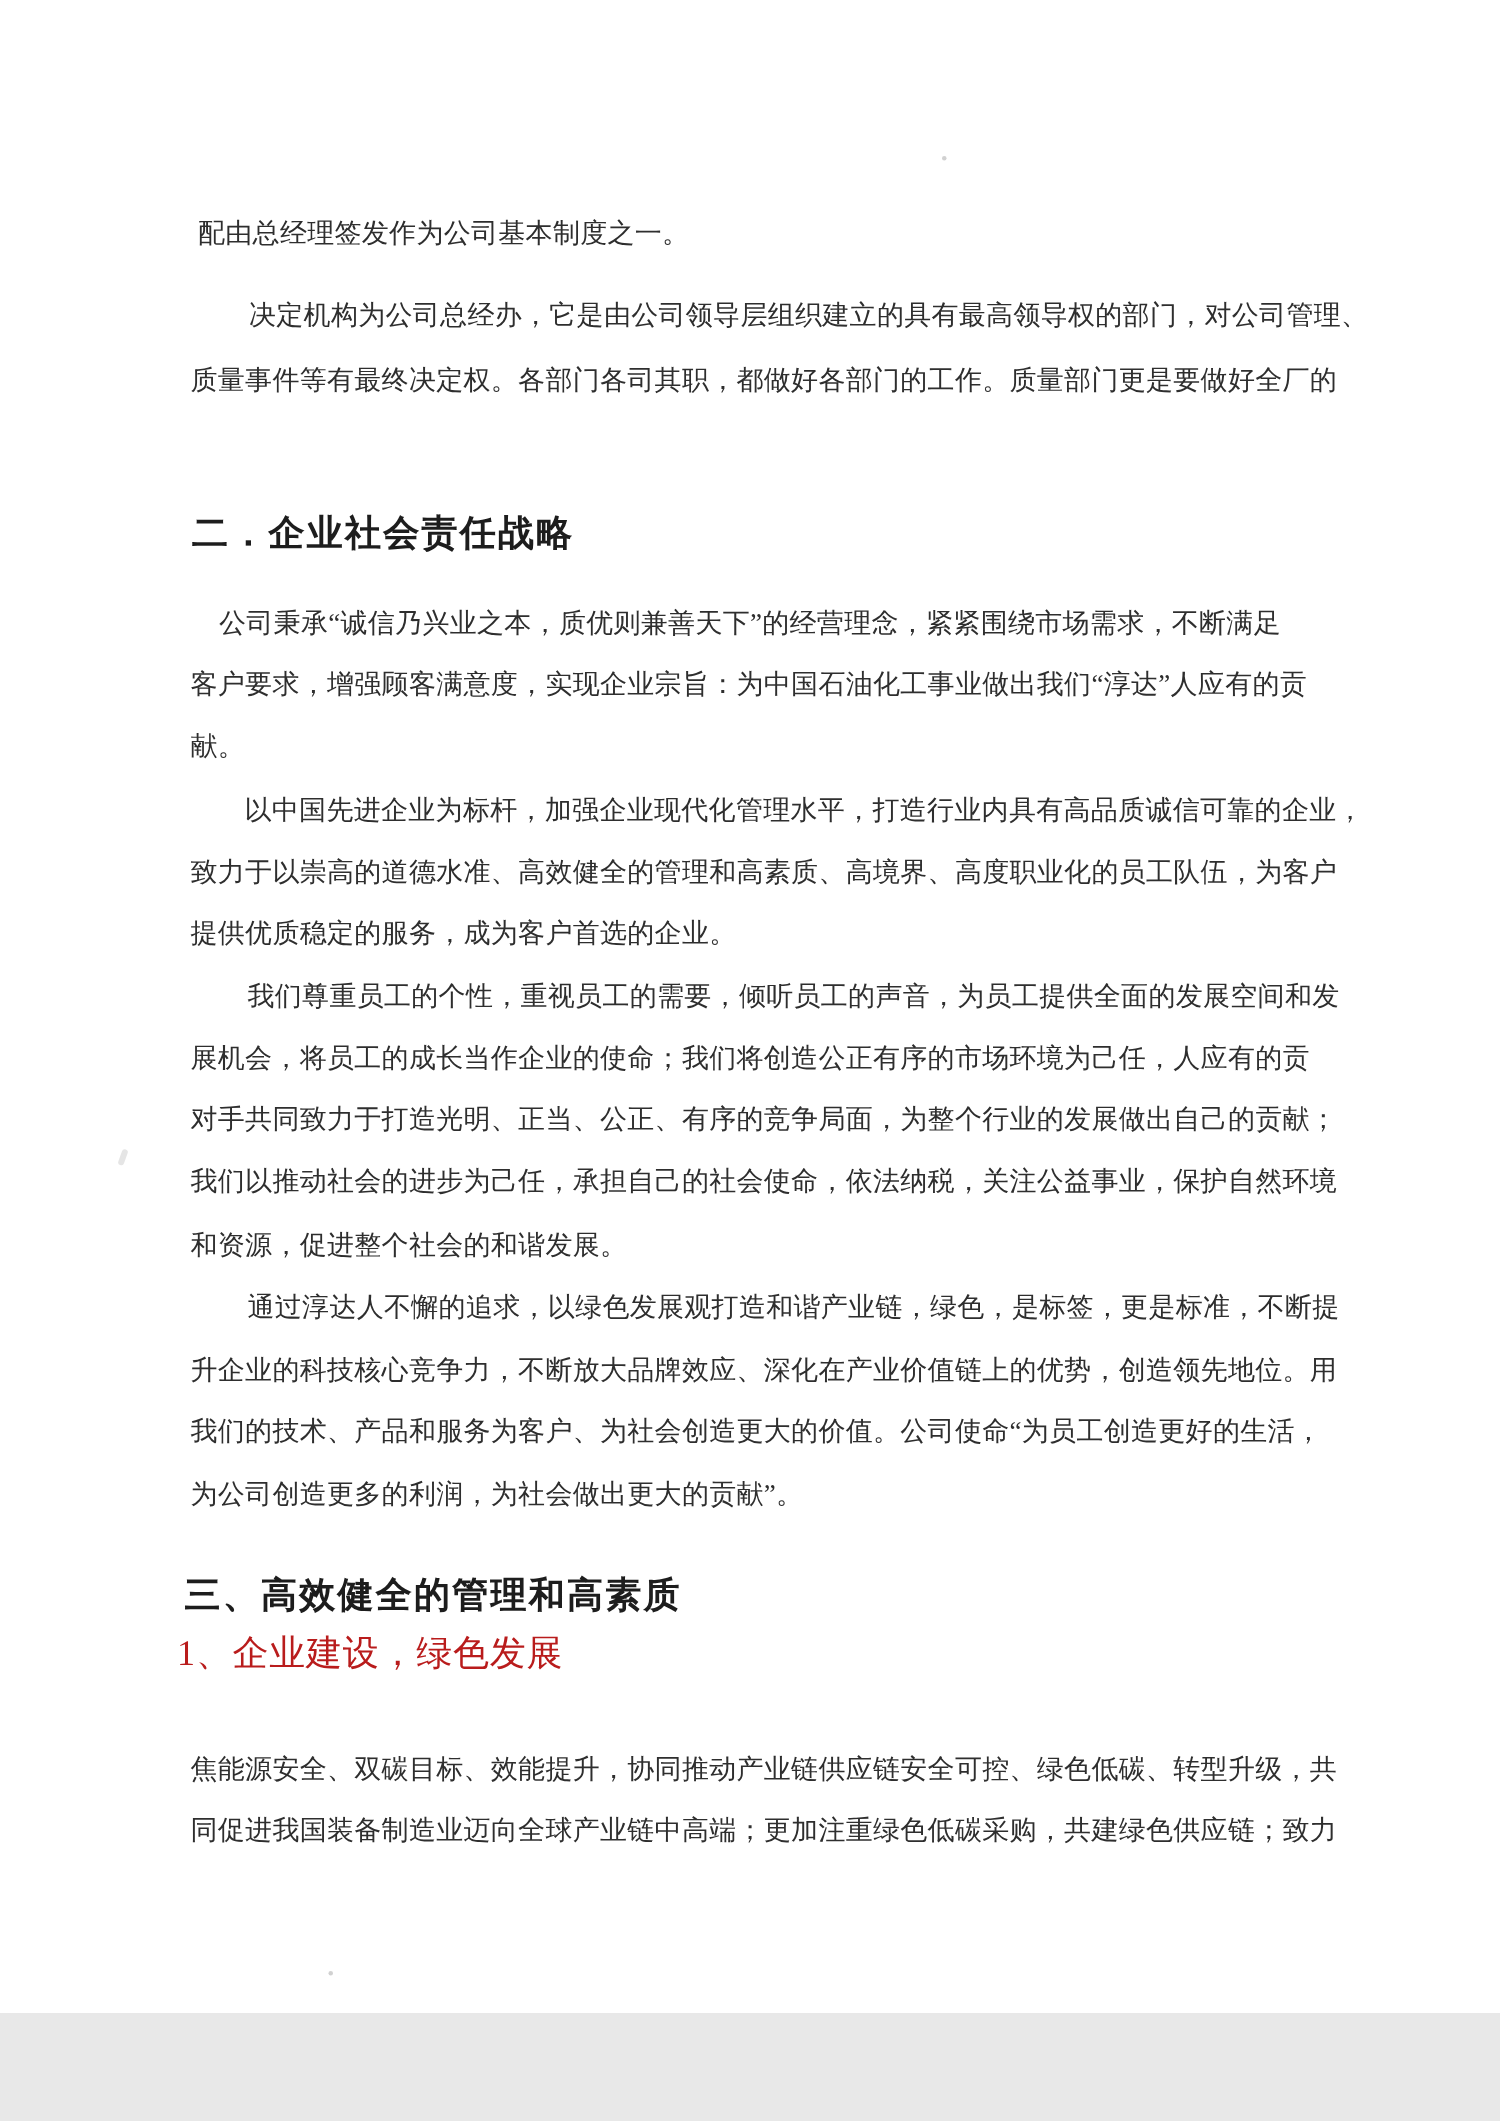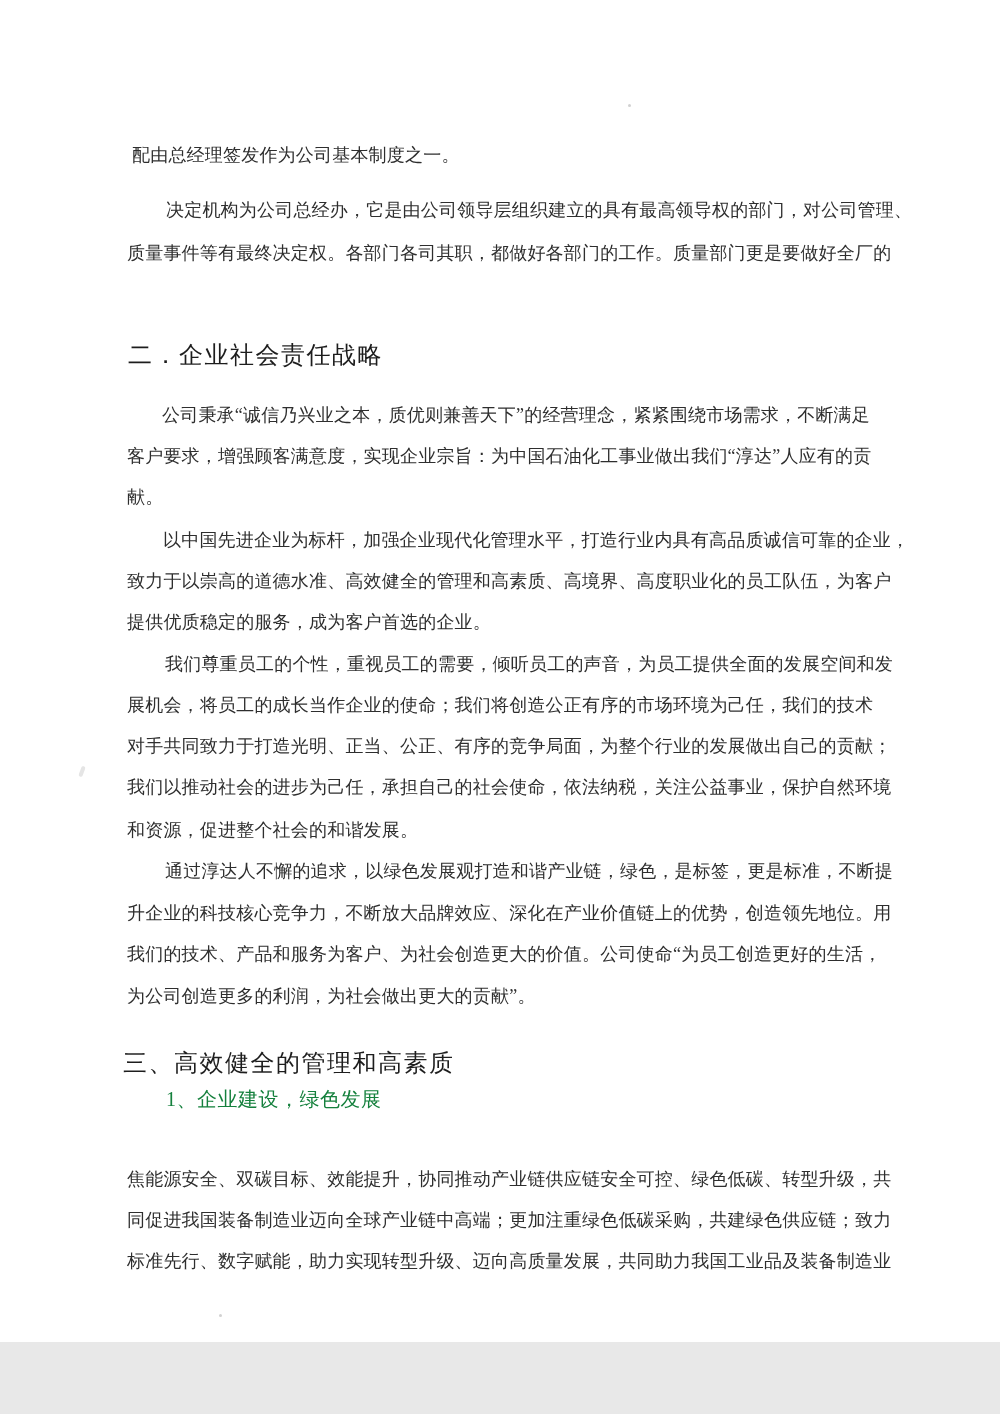--- a/index.html
+++ b/index.html
@@ -16,32 +16,31 @@
     position:absolute;
     font-size:18px;
     line-height:1.15;
     letter-spacing:0.2px;
     white-space:nowrap;
     color:#2e2e2e;
   }
   .heading{
     position:absolute;
     font-size:24px;
-    font-weight:normal;
+    font-weight:bold;
     letter-spacing:1.5px;
     white-space:nowrap;
     color:#1d1d1d;
   }
   .subheading{
     position:absolute;
-    font-size:20px;
+    font-size:24px;
     letter-spacing:0.5px;
     white-space:nowrap;
-    color:#15803d;
-    margin-left:48px;
+    color:#b91c1c;
   }
   .speck{
     position:absolute;
     background:#9a9a9a;
     border-radius:50%;
     opacity:0.45;
   }
   .smudge{
     position:absolute;
     background:#b5b5b5;
@@ -55,46 +54,45 @@
 
 <div class="page">
 
   <div class="ln" style="top:145px;left:132px">配由总经理签发作为公司基本制度之一。</div>
 
   <div class="ln" style="top:200px;left:166px">决定机构为公司总经办，它是由公司领导层组织建立的具有最高领导权的部门，对公司管理、</div>
   <div class="ln" style="top:243px;left:127px">质量事件等有最终决定权。各部门各司其职，都做好各部门的工作。质量部门更是要做好全厂的</div>
 
   <div class="heading" style="top:339px;left:128px">二．企业社会责任战略</div>
 
-  <div class="ln" style="top:405px;left:162px">公司秉承“诚信乃兴业之本，质优则兼善天下”的经营理念，紧紧围绕市场需求，不断满足</div>
+  <div class="ln" style="top:405px;left:146px">公司秉承“诚信乃兴业之本，质优则兼善天下”的经营理念，紧紧围绕市场需求，不断满足</div>
   <div class="ln" style="top:446px;left:127px">客户要求，增强顾客满意度，实现企业宗旨：为中国石油化工事业做出我们“淳达”人应有的贡</div>
   <div class="ln" style="top:487px;left:127px">献。</div>
 
   <div class="ln" style="top:530px;left:163px">以中国先进企业为标杆，加强企业现代化管理水平，打造行业内具有高品质诚信可靠的企业，</div>
   <div class="ln" style="top:571px;left:127px">致力于以崇高的道德水准、高效健全的管理和高素质、高境界、高度职业化的员工队伍，为客户</div>
   <div class="ln" style="top:612px;left:127px">提供优质稳定的服务，成为客户首选的企业。</div>
 
   <div class="ln" style="top:654px;left:165px">我们尊重员工的个性，重视员工的需要，倾听员工的声音，为员工提供全面的发展空间和发</div>
-  <div class="ln" style="top:695px;left:127px">展机会，将员工的成长当作企业的使命；我们将创造公正有序的市场环境为己任，我们的技术</div>
+  <div class="ln" style="top:695px;left:127px">展机会，将员工的成长当作企业的使命；我们将创造公正有序的市场环境为己任，人应有的贡</div>
   <div class="ln" style="top:736px;left:127px">对手共同致力于打造光明、正当、公正、有序的竞争局面，为整个行业的发展做出自己的贡献；</div>
   <div class="ln" style="top:777px;left:127px">我们以推动社会的进步为己任，承担自己的社会使命，依法纳税，关注公益事业，保护自然环境</div>
   <div class="ln" style="top:820px;left:127px">和资源，促进整个社会的和谐发展。</div>
 
   <div class="ln" style="top:861px;left:165px">通过淳达人不懈的追求，以绿色发展观打造和谐产业链，绿色，是标签，更是标准，不断提</div>
   <div class="ln" style="top:903px;left:127px">升企业的科技核心竞争力，不断放大品牌效应、深化在产业价值链上的优势，创造领先地位。用</div>
   <div class="ln" style="top:944px;left:127px">我们的技术、产品和服务为客户、为社会创造更大的价值。公司使命“为员工创造更好的生活，</div>
   <div class="ln" style="top:986px;left:127px">为公司创造更多的利润，为社会做出更大的贡献”。</div>
 
   <div class="heading" style="top:1047px;left:123px">三、高效健全的管理和高素质</div>
 
   <div class="subheading" style="top:1086px;left:118px">1、企业建设，绿色发展</div>
 
   <div class="ln" style="top:1169px;left:127px">焦能源安全、双碳目标、效能提升，协同推动产业链供应链安全可控、绿色低碳、转型升级，共</div>
   <div class="ln" style="top:1210px;left:127px">同促进我国装备制造业迈向全球产业链中高端；更加注重绿色低碳采购，共建绿色供应链；致力</div>
-  <div class="ln" style="top:1251px;left:127px">标准先行、数字赋能，助力实现转型升级、迈向高质量发展，共同助力我国工业品及装备制造业</div>
 
   <div class="smudge" style="top:766px;left:80px;width:4px;height:11px"></div>
   <div class="speck" style="top:104px;left:628px;width:3px;height:3px"></div>
   <div class="speck" style="top:1314px;left:219px;width:3px;height:3px"></div>
   <div class="speck" style="top:1348px;left:290px;width:2px;height:3px"></div>
   <div class="smudge" style="top:1368px;left:30px;width:3px;height:9px"></div>
 
 </div>
 
 </body></html>

